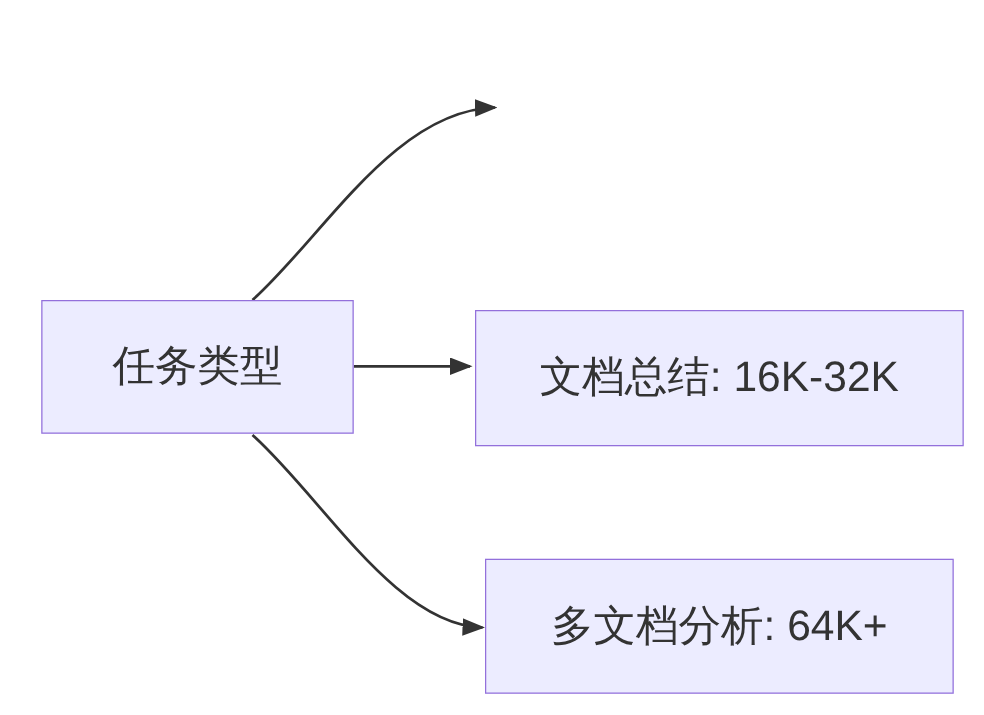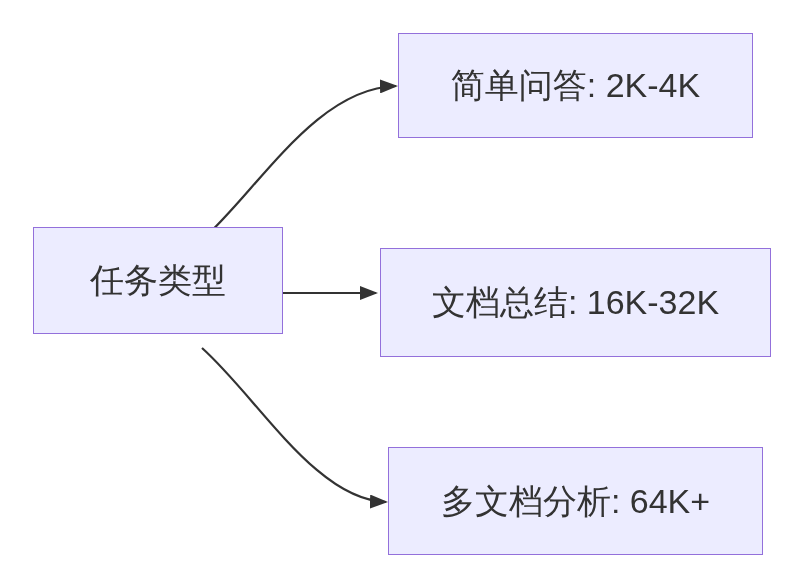--- a/index.html
+++ b/index.html
@@ -29,21 +29,21 @@
     border: 1.8px solid #9370DB;
     display: flex;
     align-items: center;
     justify-content: center;
     color: #333333;
     font-size: 34px;
     line-height: 1.2;
     white-space: nowrap;
     text-align: center;
   }
-  .node-root { left: 33px;  top: 227px; width: 250px; height: 107px; }
+  .node-root { left: 33px;  top: 240px; width: 250px; height: 107px; }
   .node-1    { left: 398px; top: 33px;  width: 355px; height: 105px; }
   .node-2    { left: 380px; top: 248px; width: 391px; height: 109px; }
   .node-3    { left: 388px; top: 447px; width: 375px; height: 108px; justify-content: center; }
 </style>
 </head>
 <body>
 
 <div class="canvas">
 
   <svg class="edges" viewBox="0 0 787 572" xmlns="http://www.w3.org/2000/svg" aria-hidden="true">
@@ -54,23 +54,20 @@
     </defs>
     <path d="M 202 240 C 258 190 316 88 396 86" fill="none" stroke="#333333" stroke-width="2.2" marker-end="url(#arrow)"></path>
     <path d="M 283 293 L 376 293" fill="none" stroke="#333333" stroke-width="2.2" marker-end="url(#arrow)"></path>
     <path d="M 202 348 C 258 398 316 500 386 502" fill="none" stroke="#333333" stroke-width="2.2" marker-end="url(#arrow)"></path>
   </svg>
 
   <div class="node node-root">
     <span>任务类型</span>
   </div>
 
-  <div class="node node-1">
-    <span>简单问答: 2K-4K</span>
-  </div>
 
   <div class="node node-2">
     <span>文档总结: 16K-32K</span>
   </div>
 
   <div class="node node-3">
     <span>多文档分析: 64K+</span>
   </div>
 
 </div>

